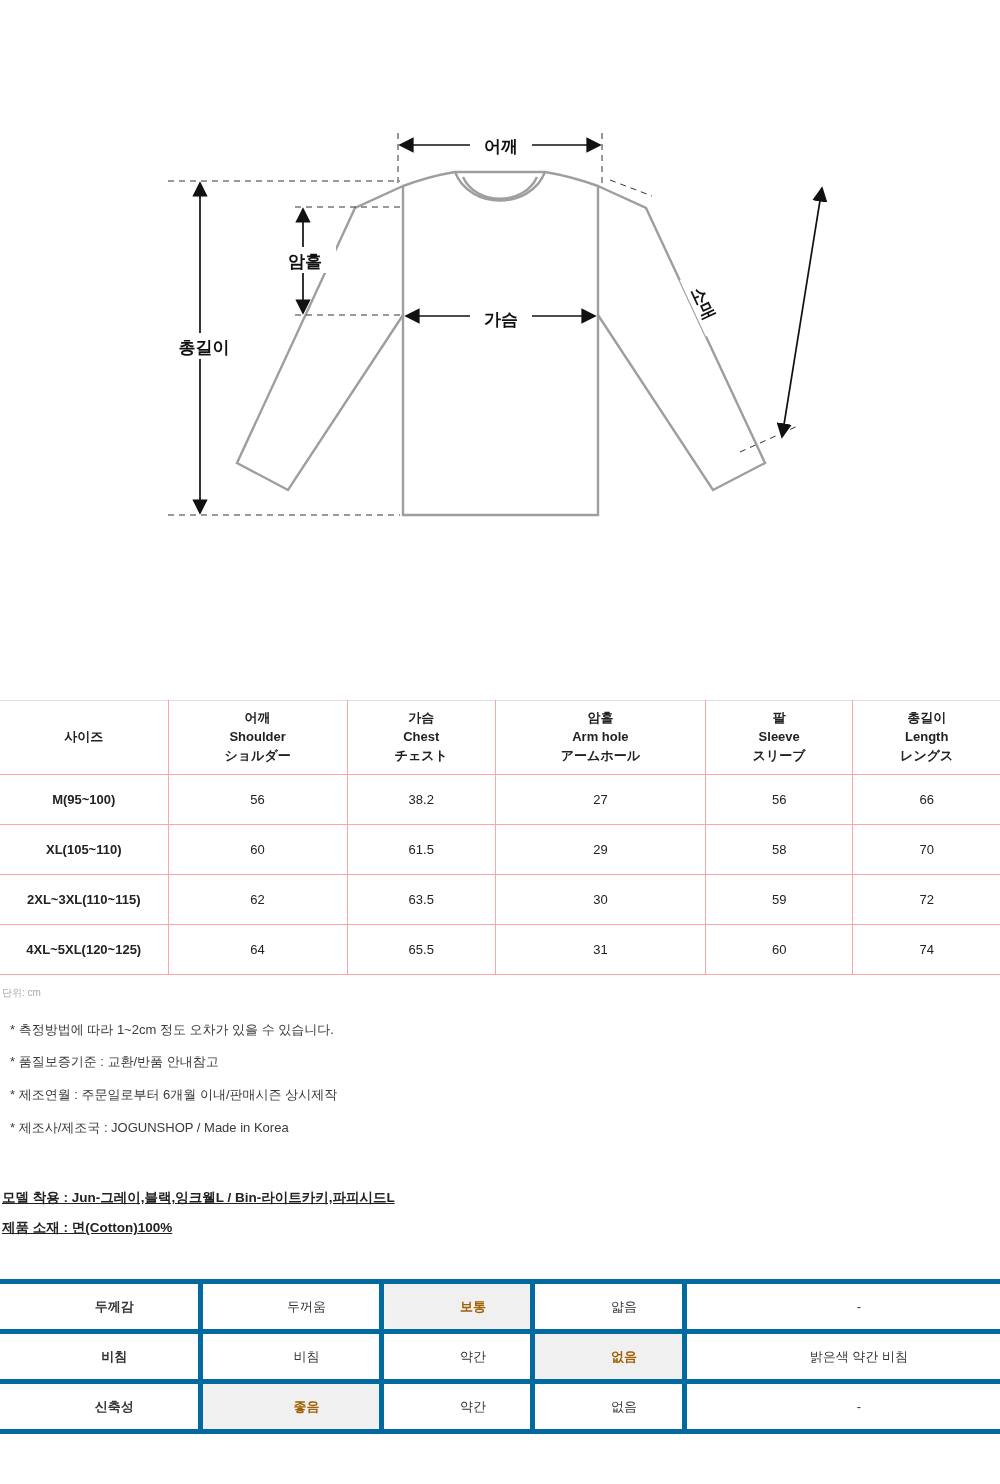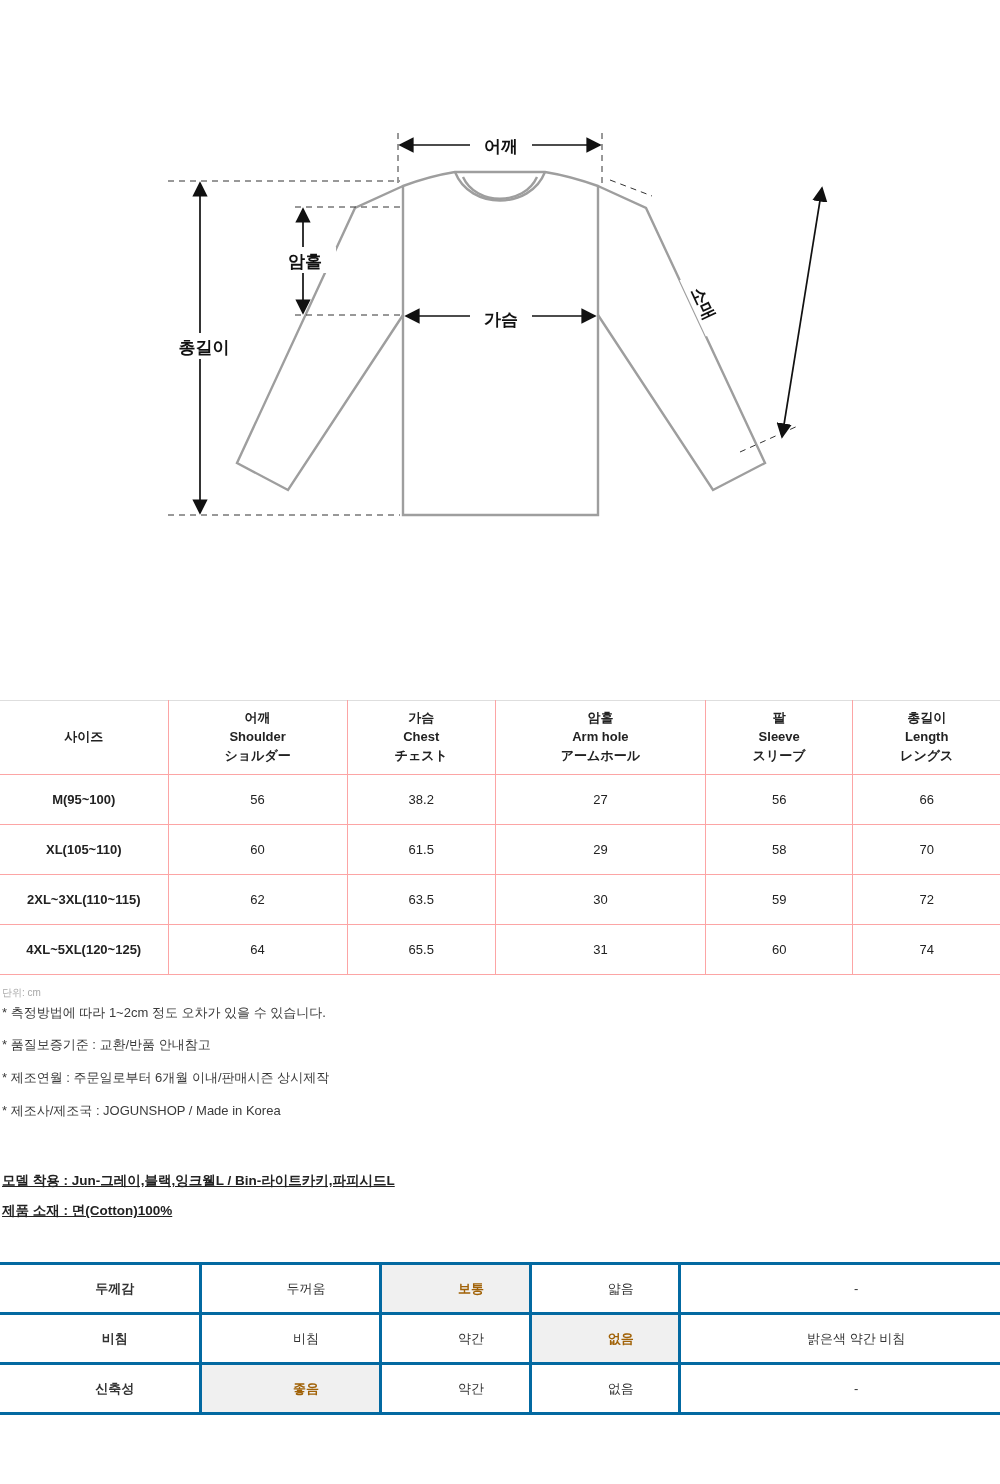--- a/index.html
+++ b/index.html
@@ -42,21 +42,21 @@
   table.size-table th:first-child, table.size-table td:first-child { border-left: none; }
   table.size-table th:last-child, table.size-table td:last-child { border-right: none; }
   table.size-table thead th { border-top: 1px solid #dedede; }
 
   .unit-note {
     font-size: 10px;
     color: #a8a8a8;
     margin: 11px 0 0 2px;
   }
 
-  .notes { margin-top: 5px; }
+  .notes { margin-top: 22px; padding-left: 8px; }
   .notes p {
     margin: 0 0 16px 2px;
     font-size: 13px;
     color: #3a3a3a;
     line-height: 1.3;
   }
 
   .model-block { margin-top: 52px; text-decoration: underline; }
   .model-block p {
     margin: 0 0 12px 2px;
@@ -66,21 +66,21 @@
   }
 
   
   table.prop-table {
     width: 1000px;
     border-collapse: collapse;
     margin-top: 42px;
     font-size: 13px;
   }
   table.prop-table td {
-    border: 3px solid #0369a1;
+    border: 5px solid #0369a1;
     height: 50px;
     text-align: center;
     vertical-align: middle;
     color: #333;
     padding-left: 32px;
   }
   table.prop-table td.prop-label { width: 200px; font-weight: bold; }
   table.prop-table td.sel { background: #f0f0f0; font-weight: bold; color: #a16207; }
   table.prop-table tr td:first-child { border-left: none; }
   table.prop-table tr td:last-child { border-right: none; }

